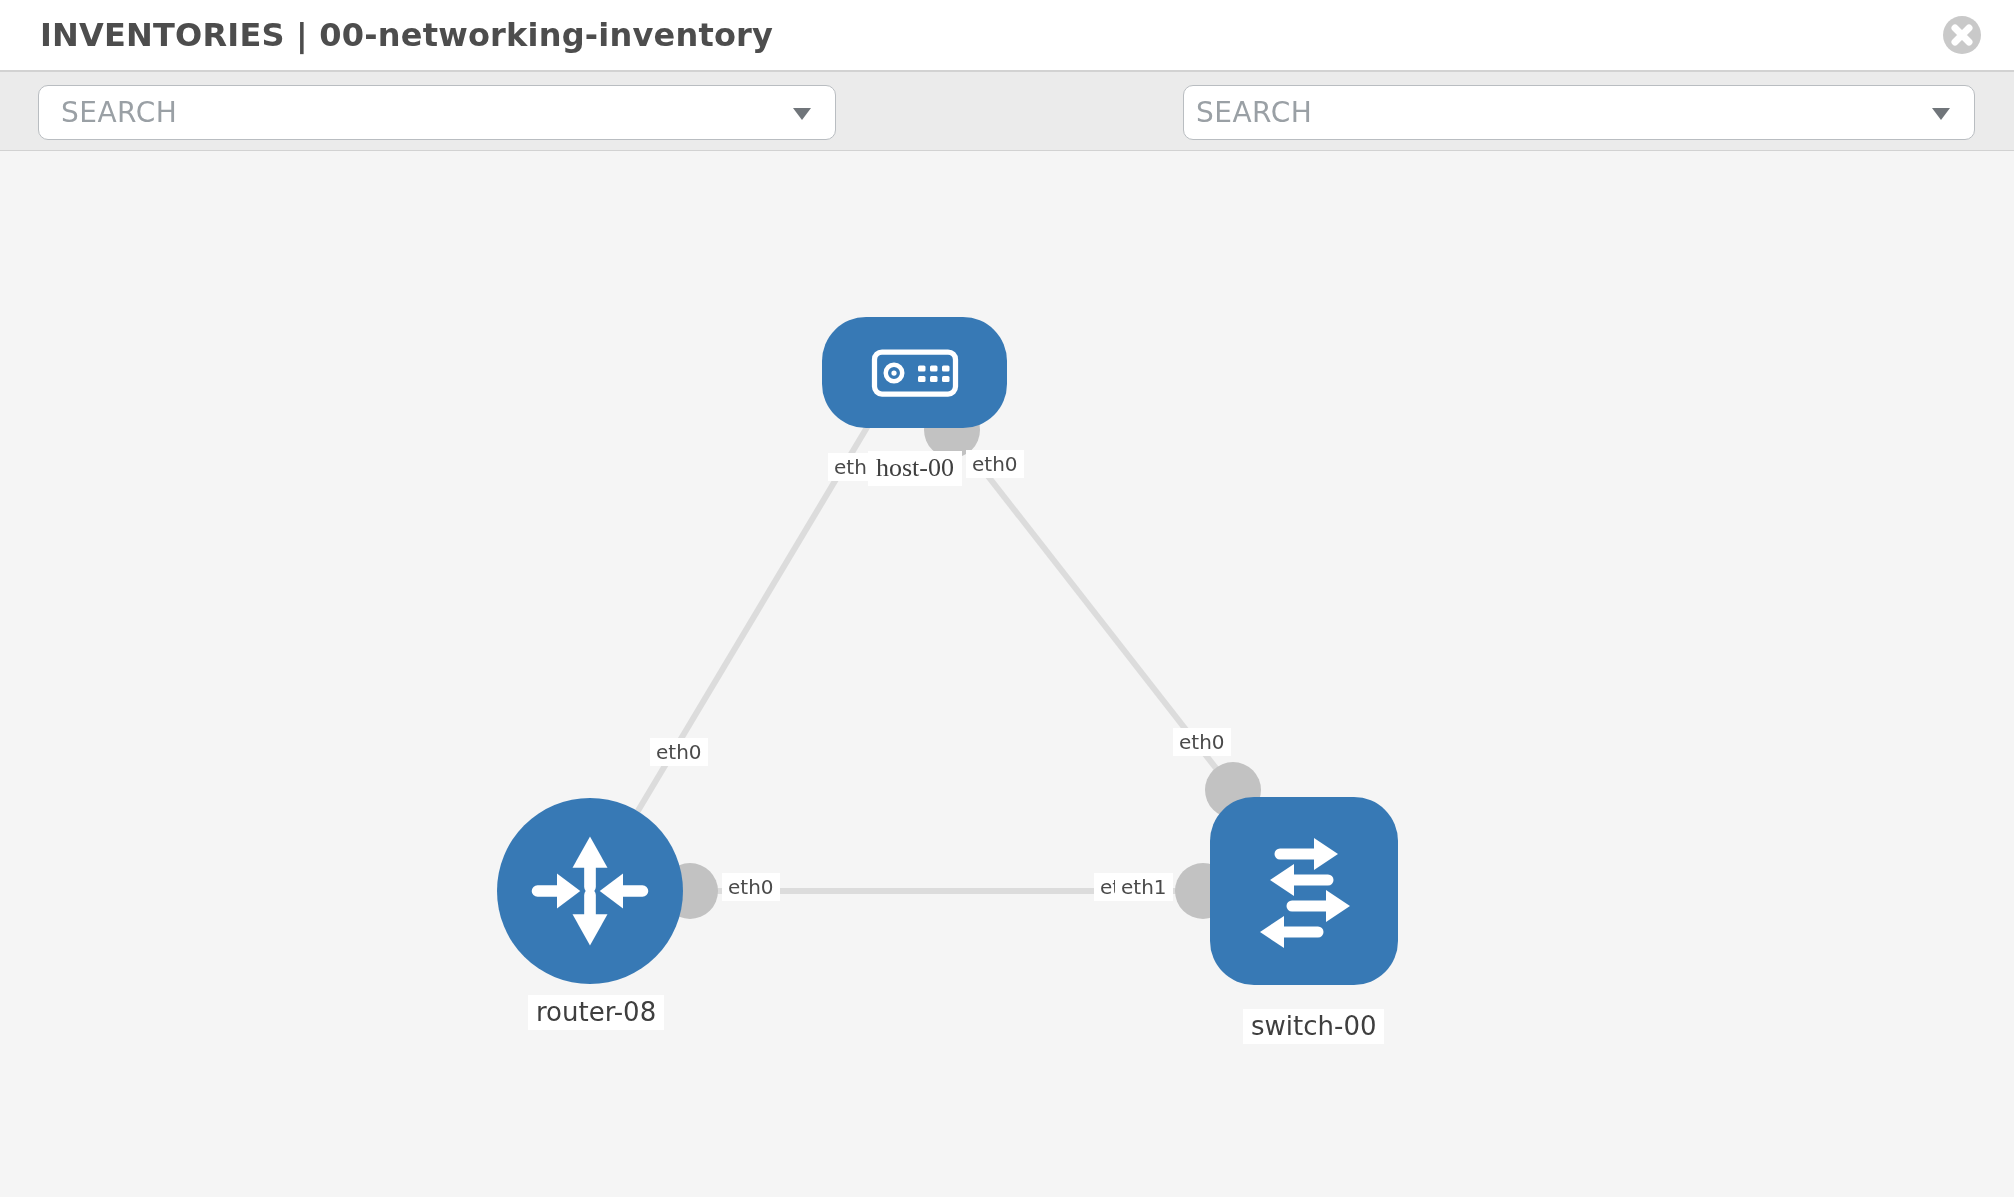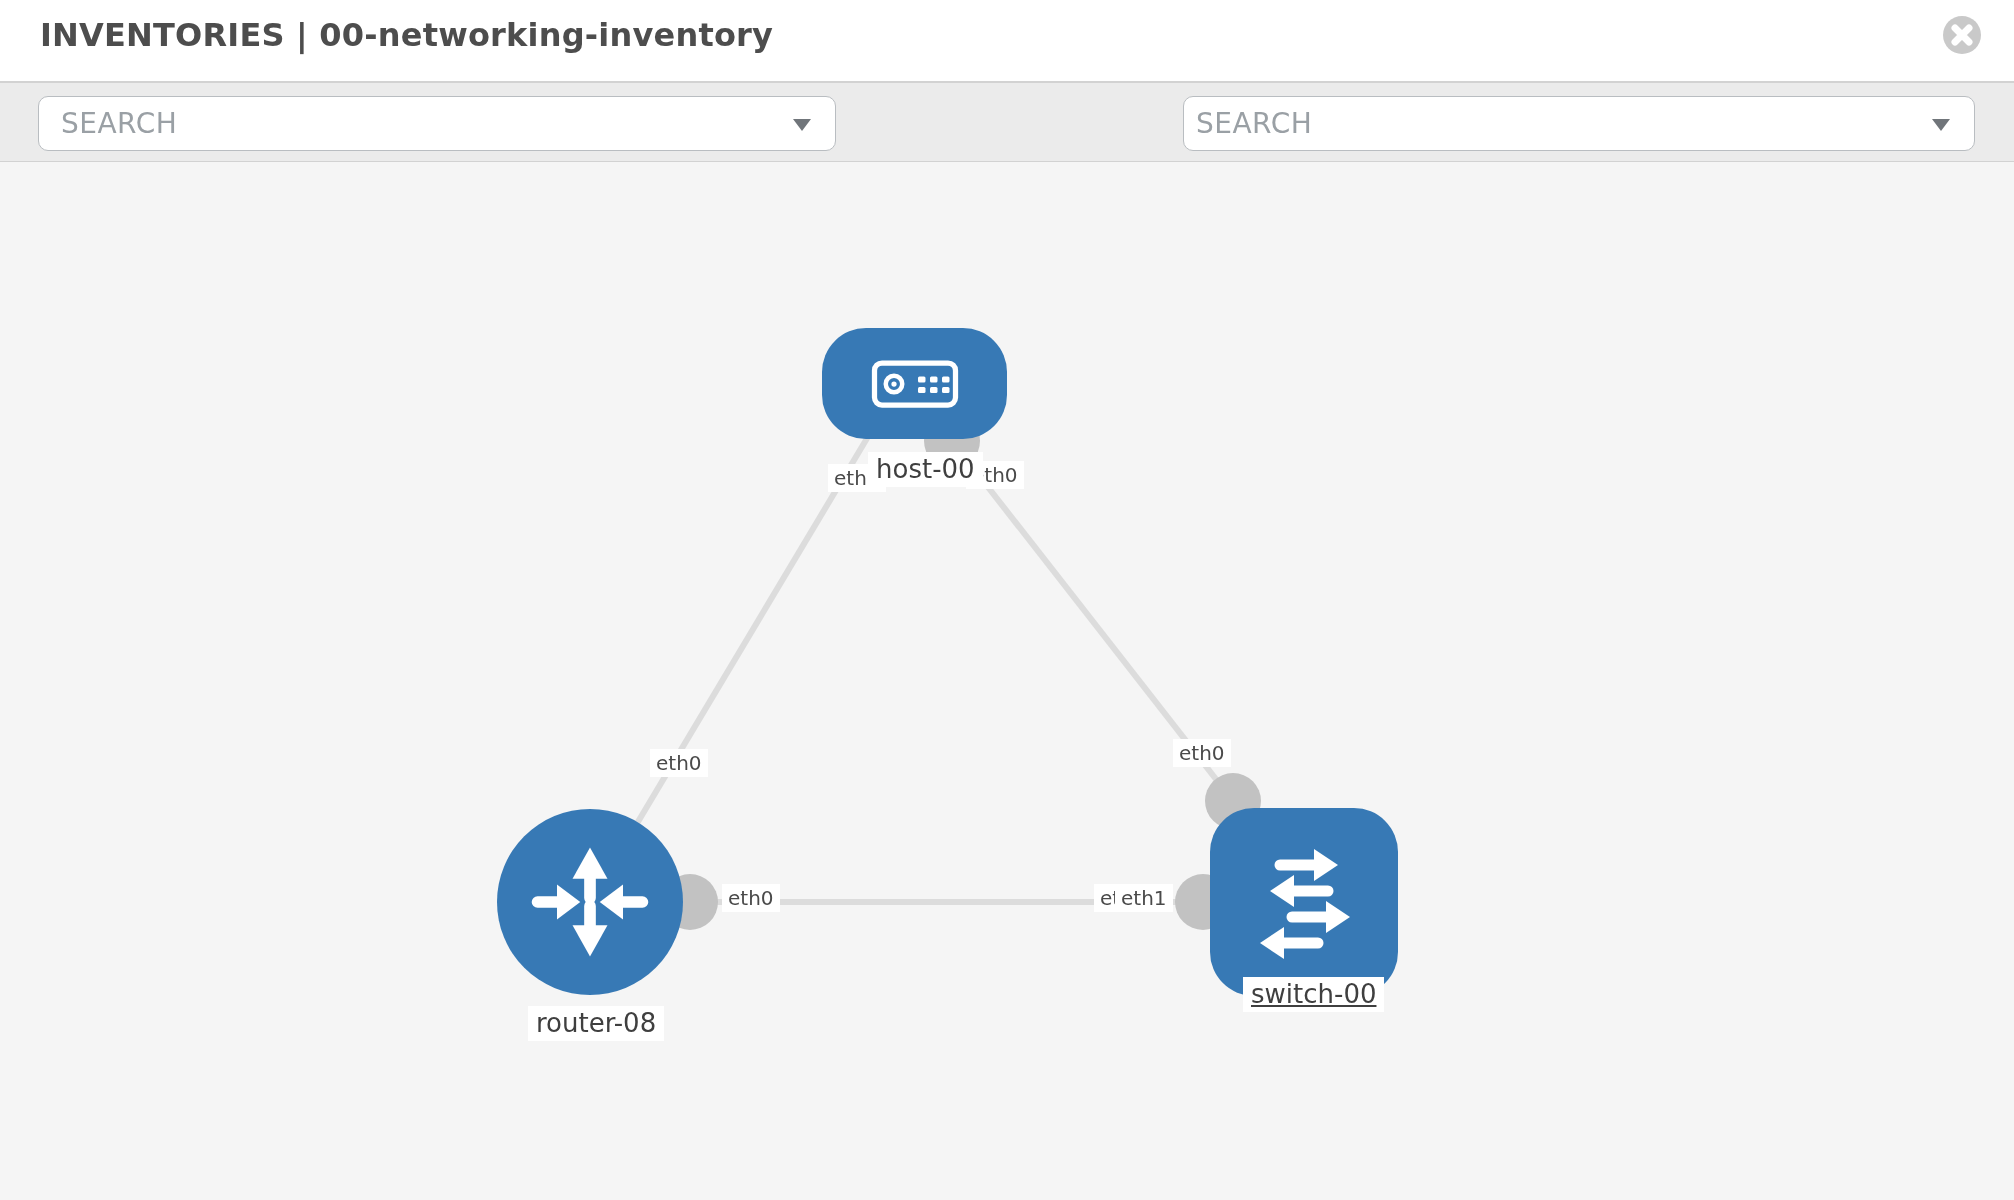--- a/index.html
+++ b/index.html
@@ -1,20 +1,20 @@
 <!DOCTYPE html>
 <html><head>
 <meta charset="utf-8">
 <style>
   * { margin:0; padding:0; box-sizing:border-box; }
   html,body { width:2014px; height:1200px; overflow:hidden;
     font-family:"DejaVu Sans","Liberation Sans",sans-serif; background:#ffffff; }
 
   
-  .header { position:relative; height:83px; background:#ffffff;
+  .header { position:relative; height:72px; background:#ffffff;
     border-bottom:2px solid #d2d2d2; }
   .header .title { position:absolute; left:40px; top:16px;
     font-size:32px; font-weight:700; color:#4d4d4d; letter-spacing:0.2px; }
   .close-btn { position:absolute; left:1942px; top:15px; width:40px; height:40px;
     cursor:pointer; }
 
   
   .toolbar { position:relative; height:79px; background:#ebebeb;
     border-bottom:1px solid #d2d2d2; }
   .dropdown { position:absolute; top:13px; height:55px; background:#ffffff;
@@ -149,17 +149,17 @@
   </div>
 
   <div class="chip" style="left:828px; top:302px;">eth0</div>
   <div class="chip" style="left:966px; top:299px;">eth0</div>
   <div class="chip" style="left:650px; top:587px;">eth0</div>
   <div class="chip" style="left:1173px; top:577px;">eth0</div>
   <div class="chip" style="left:722px; top:722px;">eth0</div>
   <div class="chip" style="left:1094px; top:722px;">eth1</div>
   <div class="chip" style="left:1115px; top:722px;">eth1</div>
 
-  <div class="node-label" style="left:868px; top:290px;">host-00</div>
+  <div class="node-label" style="left:868px; top:300px;font-family:Liberation Serif, serif;">host-00</div>
   <div class="node-label" style="left:528px; top:844px;">router-08</div>
-  <div class="node-label" style="left:1243px; top:815px;text-decoration:underline;">switch-00</div>
+  <div class="node-label" style="left:1243px; top:858px;">switch-00</div>
 
 </div>
 
 </body></html>

